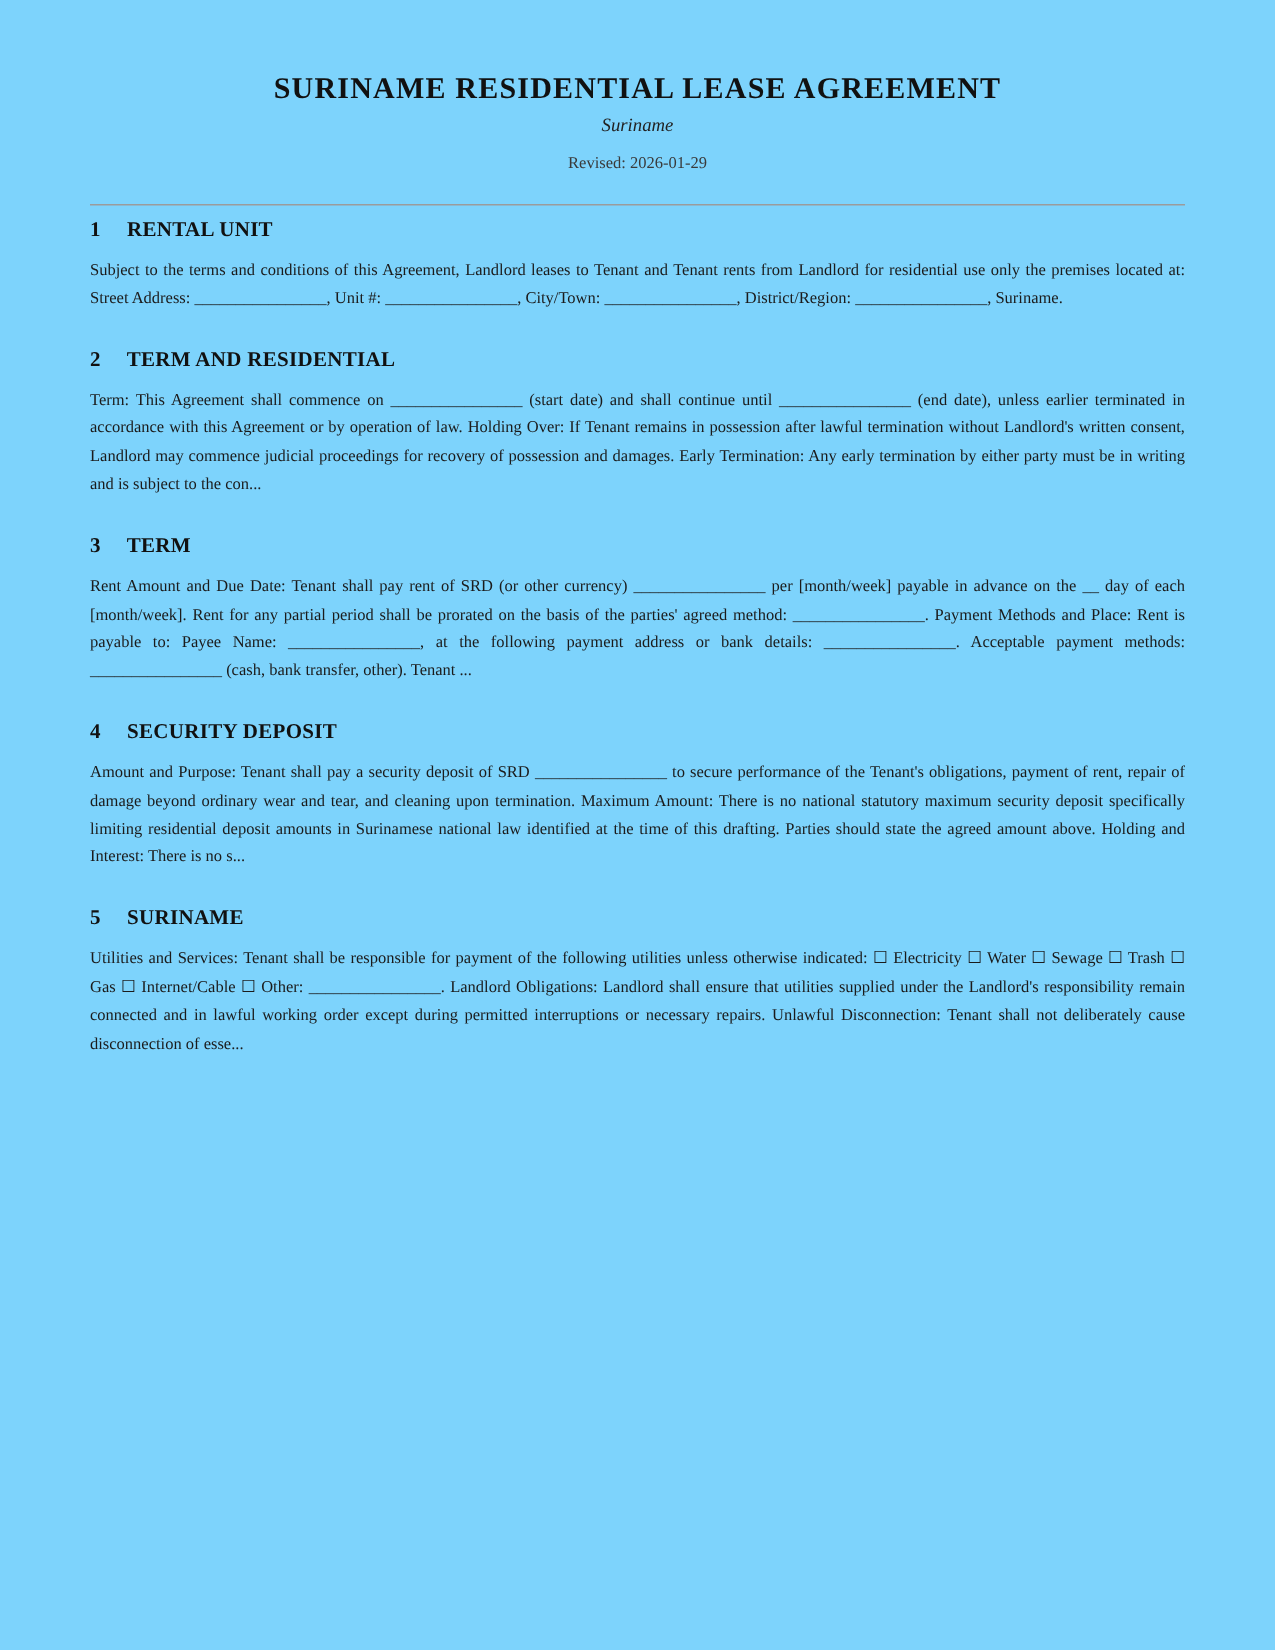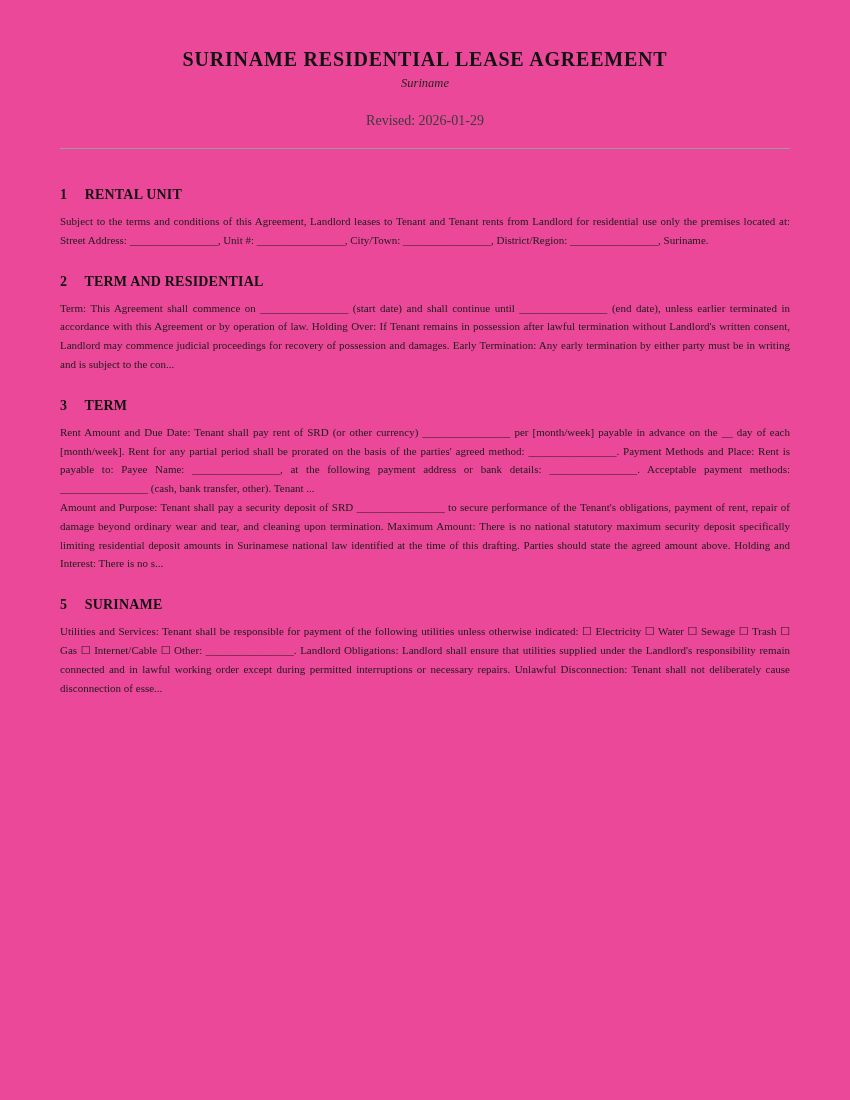--- a/index.html
+++ b/index.html
@@ -4,21 +4,21 @@
 <style>
   html, body {
     margin: 0;
     padding: 0;
     background: #ffffff;
   }
   .page {
     position: relative;
     width: 850px;
     height: 1100px;
-    background: #ec4899;
+    background: #7dd3fc;
     font-family: "Liberation Serif", "DejaVu Serif", serif;
     color: #1b1b1b;
     box-sizing: border-box;
     overflow: hidden;
   }
   .content {
     padding: 0 60px;
   }
   header.doc-header {
     padding-top: 46px;
@@ -33,40 +33,40 @@
     color: #111111;
   }
   .doc-subtitle {
     margin-top: 4px;
     font-size: 12.5px;
     line-height: 15px;
     font-style: italic;
     color: #222222;
   }
   .doc-revised {
-    margin-top: 23px;
-    font-size: 14px;
+    margin-top: 11px;
+    font-size: 11px;
     line-height: 14px;
     color: #3a3a3a;
   }
   hr.header-rule {
     border: none;
     border-top: 1.5px solid #9b9b9b;
     margin: 20px 0 0 0;
   }
   section.doc-section h2 {
     margin: 23px 0 9px 0;
     font-size: 14px;
     line-height: 17px;
     font-weight: bold;
     color: #111111;
     letter-spacing: 0.2px;
   }
   section.doc-section:first-of-type h2 {
-    margin-top: 37px;
+    margin-top: 8px;
   }
   .sec-num {
     display: inline-block;
     min-width: 21px;
   }
   p.sec-body {
     margin: 0;
     font-size: 11px;
     line-height: 18.8px;
     text-align: justify;
@@ -105,20 +105,24 @@
 
     <section class="doc-section">
       <h2>
         <span class="sec-num">3</span>
         <span class="sec-title">TERM</span>
       </h2>
       <p class="sec-body">Rent Amount and Due Date: Tenant shall pay rent of SRD (or other currency) ________________ per [month/week] payable in advance on the __ day of each [month/week]. Rent for any partial period shall be prorated on the basis of the parties' agreed method: ________________. Payment Methods and Place: Rent is payable to: Payee Name: ________________, at the following payment address or bank details: ________________. Acceptable payment methods: ________________ (cash, bank transfer, other). Tenant ...</p>
     </section>
 
     <section class="doc-section">
+      <h2>
+        <span class="sec-num">4</span>
+        <span class="sec-title">SECURITY DEPOSIT</span>
+      </h2>
       <p class="sec-body">Amount and Purpose: Tenant shall pay a security deposit of SRD ________________ to secure performance of the Tenant's obligations, payment of rent, repair of damage beyond ordinary wear and tear, and cleaning upon termination. Maximum Amount: There is no national statutory maximum security deposit specifically limiting residential deposit amounts in Surinamese national law identified at the time of this drafting. Parties should state the agreed amount above. Holding and Interest: There is no s...</p>
     </section>
 
     <section class="doc-section">
       <h2>
         <span class="sec-num">5</span>
         <span class="sec-title">SURINAME</span>
       </h2>
       <p class="sec-body">Utilities and Services: Tenant shall be responsible for payment of the following utilities unless otherwise indicated: ☐ Electricity ☐ Water ☐ Sewage ☐ Trash ☐ Gas ☐ Internet/Cable ☐ Other: ________________. Landlord Obligations: Landlord shall ensure that utilities supplied under the Landlord's responsibility remain connected and in lawful working order except during permitted interruptions or necessary repairs. Unlawful Disconnection: Tenant shall not deliberately cause disconnection of esse...</p>
     </section>

